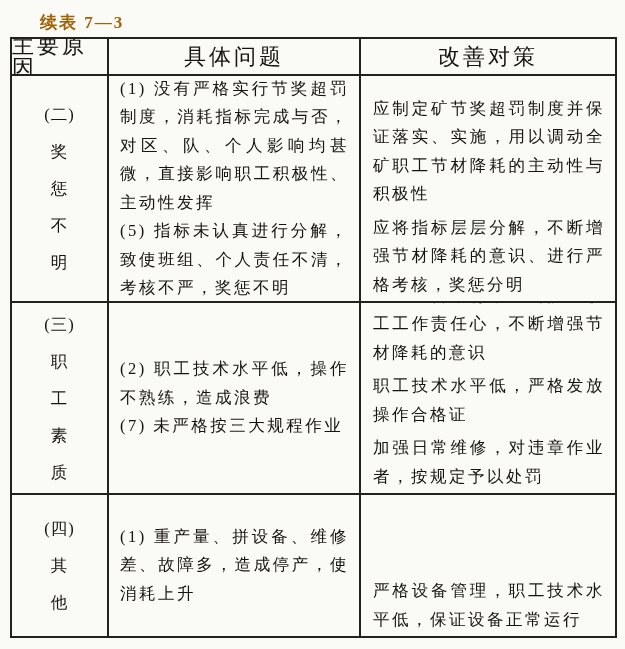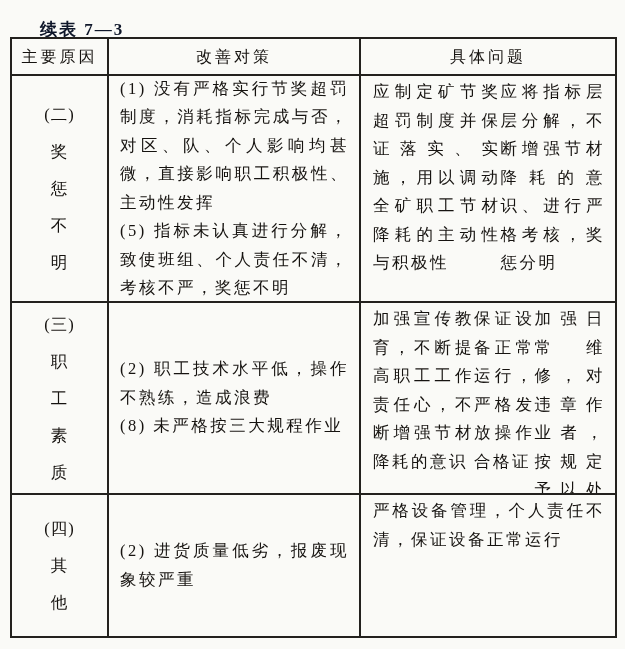--- a/index.html
+++ b/index.html
@@ -6,23 +6,23 @@
   html, body {
     width: 625px; height: 649px;
     background: #fafaf7;
     font-family: "Liberation Serif", "DejaVu Serif", serif;
     color: #161310;
     overflow: hidden;
   }
   .page { position: relative; width: 625px; height: 649px; }
 
   .caption {
-    position: absolute; top: 18px; left: 40px;
+    position: absolute; top: 11px; left: 40px;
     font-size: 17px; font-weight: bold; letter-spacing: 2px;
-    color: #0f172a;
+    color: #a16207;
   }
 
   .tbl {
     position: absolute; top: 37px; left: 10px;
     width: 607px; height: 601px;
     background: #23211e;
     border: 2px solid #23211e;
     display: grid;
     grid-template-columns: 95px 250px 254px;
     grid-template-rows: 35px 225px 190px 141px;
@@ -30,54 +30,54 @@
   }
   .cell {
     background: #fafaf7;
     font-size: 16.5px;
     line-height: 28.5px;
     letter-spacing: 2.5px;
     overflow: hidden;
   }
   .hcell {
     display: flex; align-items: center; justify-content: center;
-    font-size: 16px; letter-spacing: 3px;
+    font-size: 22px; letter-spacing: 3px;
     line-height: 1;
   }
   .rcell {
     display: flex; flex-direction: column;
     align-items: center; justify-content: center;
   }
   .rcell .rline { line-height: 37px; text-align: center; letter-spacing: 1px; }
   .pcell {
     padding: 2px 10px 2px 11px;
     display: flex; flex-direction: column; justify-content: center;
     text-align: justify;
   }
   .pcell p { margin: 0; }
   .mcell {
     padding: 2px 10px 2px 12px;
-    display: flex; flex-direction: row; justify-content: center;
+    display: flex; flex-direction: column; justify-content: flex-end;
     text-align: justify;
   }
   .mcell p { margin: 0 0 5px 0; }
   .mcell p:last-child { margin-bottom: 0; }
 </style>
 </head>
 <body>
 
 <div class="page">
 
   <div class="caption">续表 7—3</div>
 
   <div class="tbl">
 
     <div class="cell hcell">主要原因</div>
+    <div class="cell hcell">具体问题</div>
     <div class="cell hcell">改善对策</div>
-    <div class="cell hcell">具体问题</div>
 
     <div class="cell rcell">
       <div class="rline">(二)</div>
       <div class="rline">奖</div>
       <div class="rline">惩</div>
       <div class="rline">不</div>
       <div class="rline">明</div>
     </div>
     <div class="cell pcell">
       <p>(1) 没有严格实行节奖超罚制度，消耗指标完成与否，对区、队、个人影响均甚微，直接影响职工积极性、主动性发挥</p>
@@ -90,34 +90,34 @@
 
     <div class="cell rcell">
       <div class="rline">(三)</div>
       <div class="rline">职</div>
       <div class="rline">工</div>
       <div class="rline">素</div>
       <div class="rline">质</div>
     </div>
     <div class="cell pcell">
       <p>(2) 职工技术水平低，操作不熟练，造成浪费</p>
-      <p>(8) 未严格按三大规程作业</p>
+      <p>(7) 未严格按三大规程作业</p>
     </div>
     <div class="cell mcell">
       <p>加强宣传教育，不断提高职工工作责任心，不断增强节材降耗的意识</p>
-      <p>保证设备正常运行，严格发放操作合格证</p>
+      <p>职工技术水平低，严格发放操作合格证</p>
       <p>加强日常维修，对违章作业者，按规定予以处罚</p>
     </div>
 
     <div class="cell rcell">
       <div class="rline">(四)</div>
       <div class="rline">其</div>
       <div class="rline">他</div>
     </div>
     <div class="cell pcell">
-      <p>(2) 进货质量低劣，报废现象较严重</p>
+      <p>(1) 重产量、拼设备、维修差、故障多，造成停产，使消耗上升</p>
     </div>
     <div class="cell mcell">
-      <p>严格设备管理，个人责任不清，保证设备正常运行</p>
+      <p>严格设备管理，职工技术水平低，保证设备正常运行</p>
     </div>
 
   </div>
 </div>
 
 </body></html>

